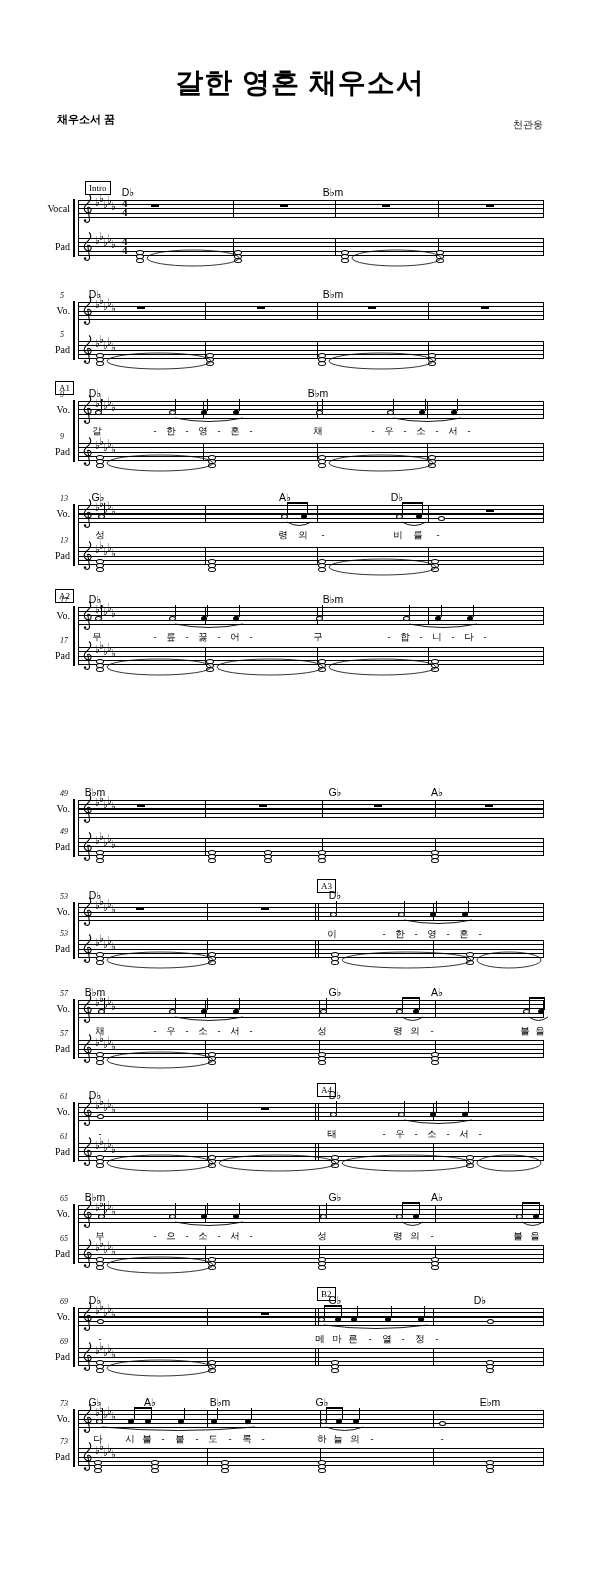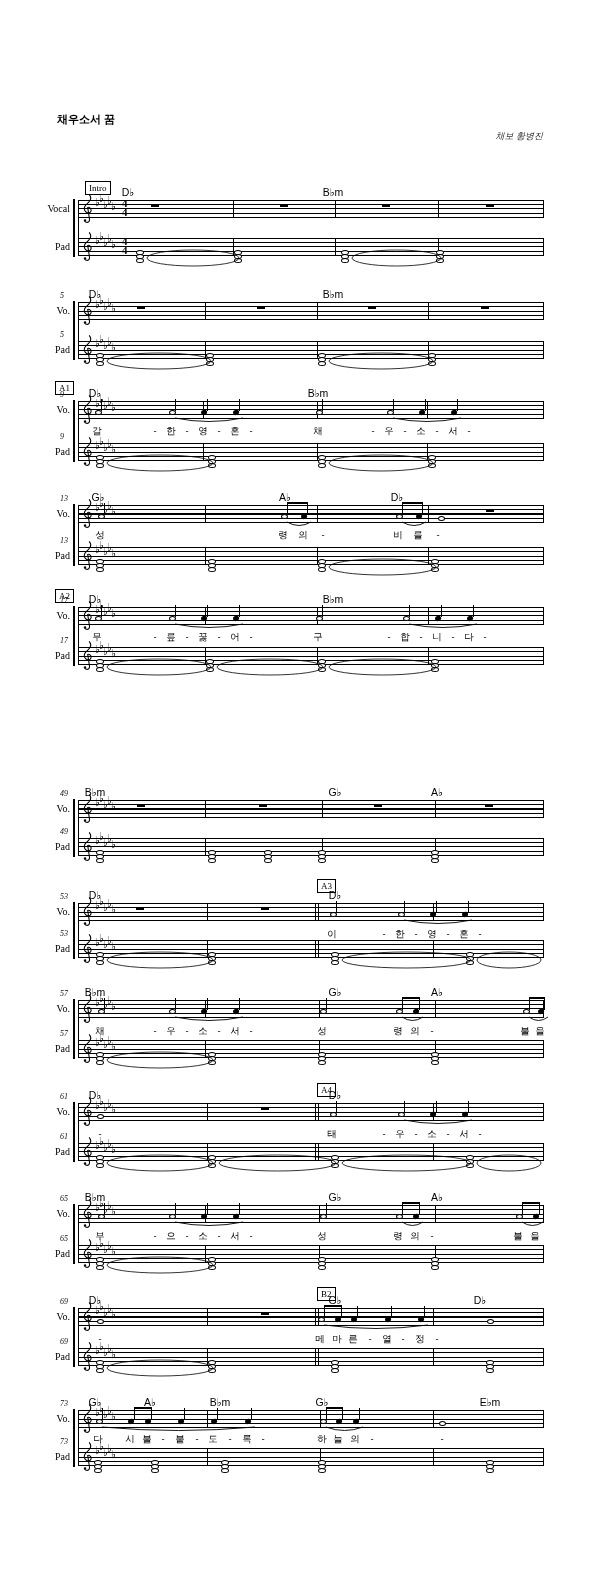--- a/index.html
+++ b/index.html
@@ -32,22 +32,23 @@
   .tsig{font-size:11px;font-weight:bold;font-family:"Liberation Serif",serif;line-height:9px;}
   .padnote{width:8px;height:5px;border:1.1px solid #000;border-radius:50%;background:#fff;box-sizing:border-box;}
   .sysline{width:1px;background:#000;}
   .brkt{width:2.2px;background:#000;}
   svg{display:block;}
 </style>
 </head>
 <body>
 
 <div class="sheet">
+  <div class="abs song-title">갈한 영혼 채우소서</div>
   <div class="abs album">채우소서 꿈</div>
-  <div class="abs credit3">채보 황병진</div>
+  <div class="abs credit2">천관웅</div>
   <div id="score">
       <div class="abs secbox" style="left: 85px; top: 181px;">Intro</div>
       <div class="abs stlabel" style="left: 14px; top: 203px;">Vocal</div>
       <div class="abs stlabel" style="left: 14px; top: 241px;">Pad</div>
       <div class="abs staff" style="left: 78px; top: 200px;"></div>
       <div class="abs staff" style="left: 78px; top: 238px;"></div>
       <div class="abs sysline" style="left: 78px; top: 200px; height: 56px;"></div>
       <div class="abs brkt" style="left: 73px; top: 199px; height: 58px;"></div>
       <div style="left: 81px; top: 193px; position: absolute;">
         <svg width="12" height="32" viewBox="0 0 12 36">

